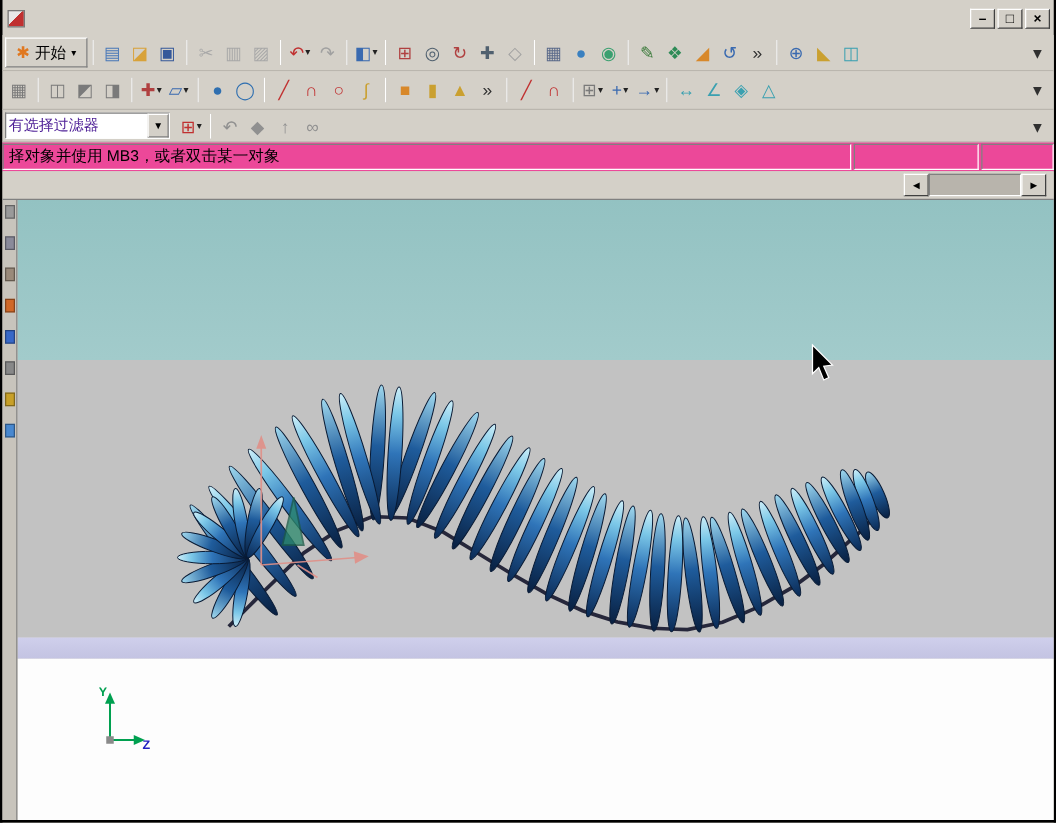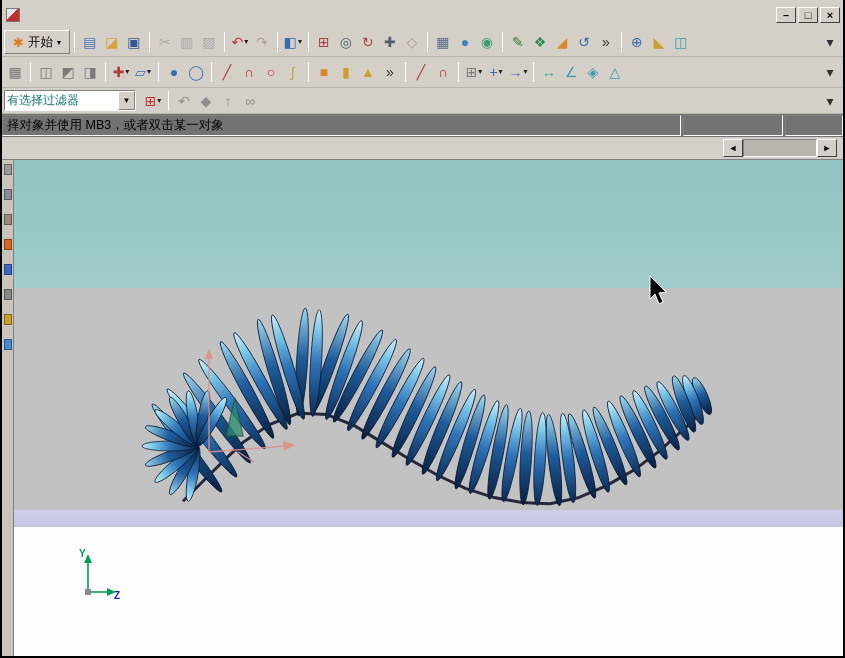--- a/index.html
+++ b/index.html
@@ -21,25 +21,25 @@
   .tbi .g{display:inline-block}
   .tbi .dd{font-size:8px;margin-left:1px;color:#222}
   .tbi.end{margin-left:auto}
   .tb-sep{width:1px;height:20px;background:#9a968e;border-right:1px solid #fff;margin:0 4px}
   .start-btn{display:flex;align-items:center;gap:4px;height:24px;padding:0 8px;border:1px solid;border-color:#fff #808080 #808080 #fff;background:#d4d0c8;font-size:12.5px;cursor:default}
   .start-btn .star{color:#e07820;font-size:13px}
   .start-btn .dd{font-size:8px}
 
   
   .combo{display:flex;align-items:stretch;width:132px;height:21px;border:1px solid;border-color:#808080 #fff #fff #808080;background:#fff;margin-right:6px}
-  .combo-text{flex:1;font-size:12px;line-height:19px;padding-left:2px;white-space:nowrap;overflow:hidden;color:#0f766e}
+  .combo-text{flex:1;font-size:12px;line-height:19px;padding-left:2px;white-space:nowrap;overflow:hidden;color:#4c1d95}
   .combo-btn{width:17px;display:flex;align-items:center;justify-content:center;font-size:8px;background:#d4d0c8;border:1px solid;border-color:#fff #808080 #808080 #fff}
 
   
-  .promptbar{height:23px;display:flex;align-items:stretch;gap:2px;background:#737373;padding:1px 0}
+  .promptbar{height:23px;display:flex;align-items:stretch;gap:2px;background:#ec4899;padding:1px 0}
   .pcell{border:1px solid;border-color:#808080 #fff #fff #808080;font-size:12.5px;display:flex;align-items:center;padding-left:4px;color:#000;white-space:nowrap;overflow:hidden}
   .pcell.msg{flex:1}
   .pcell.s1{width:100px}.pcell.s2{width:58px}
 
   
   .substrip{height:23px;background:#d4d0c8;border-bottom:1px solid #808080;display:flex;align-items:center;justify-content:flex-end;padding-right:6px}
   .scrollbtn{width:20px;height:18px;display:flex;align-items:center;justify-content:center;font-size:9px;background:#d4d0c8;border:1px solid;border-color:#fff #404040 #404040 #fff;cursor:default}
   .scrollchan{width:74px;height:18px;border:1px solid;border-color:#808080 #fff #fff #808080;background:#b8b4ac;padding:1px}
   .scrollbar{width:100%;height:100%;background:linear-gradient(#7a95c0 0%,#24345c 45%,#060b18 100%)}
 

